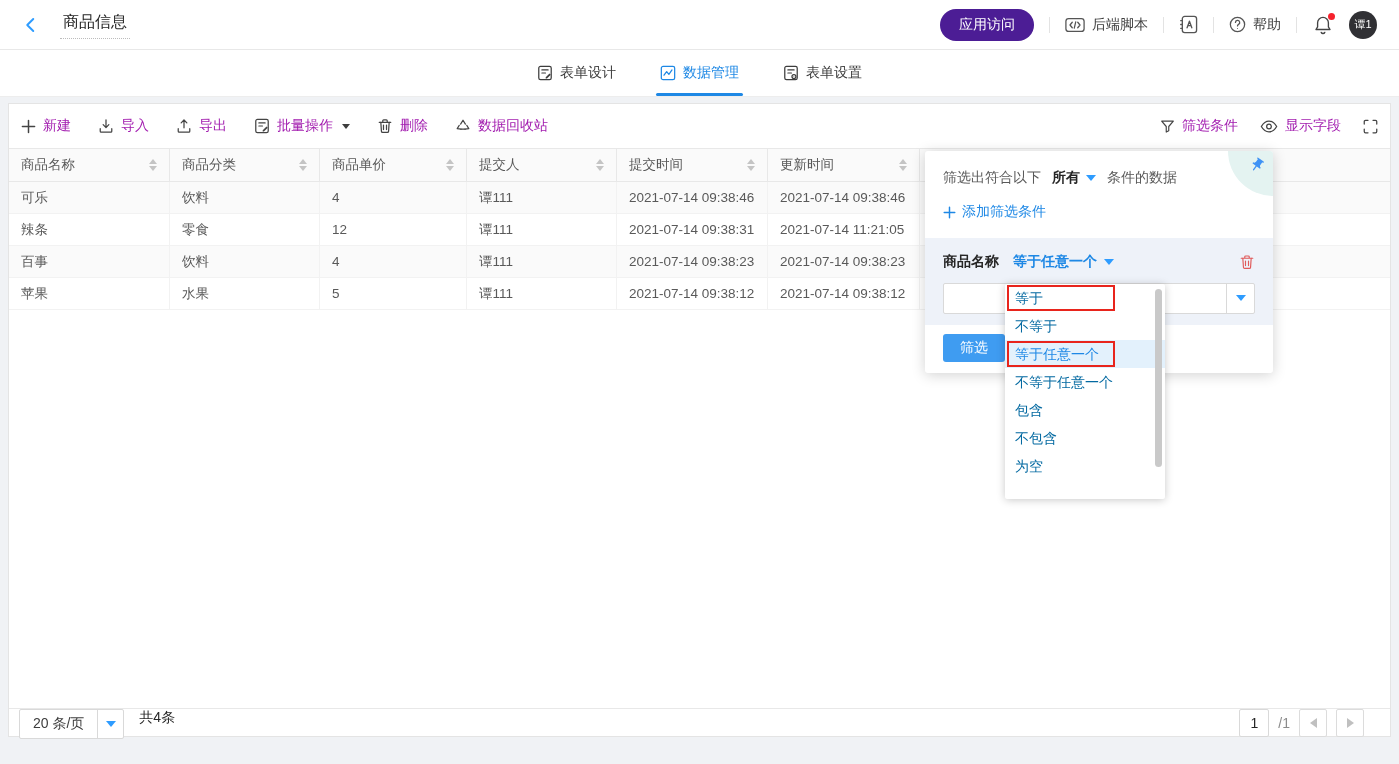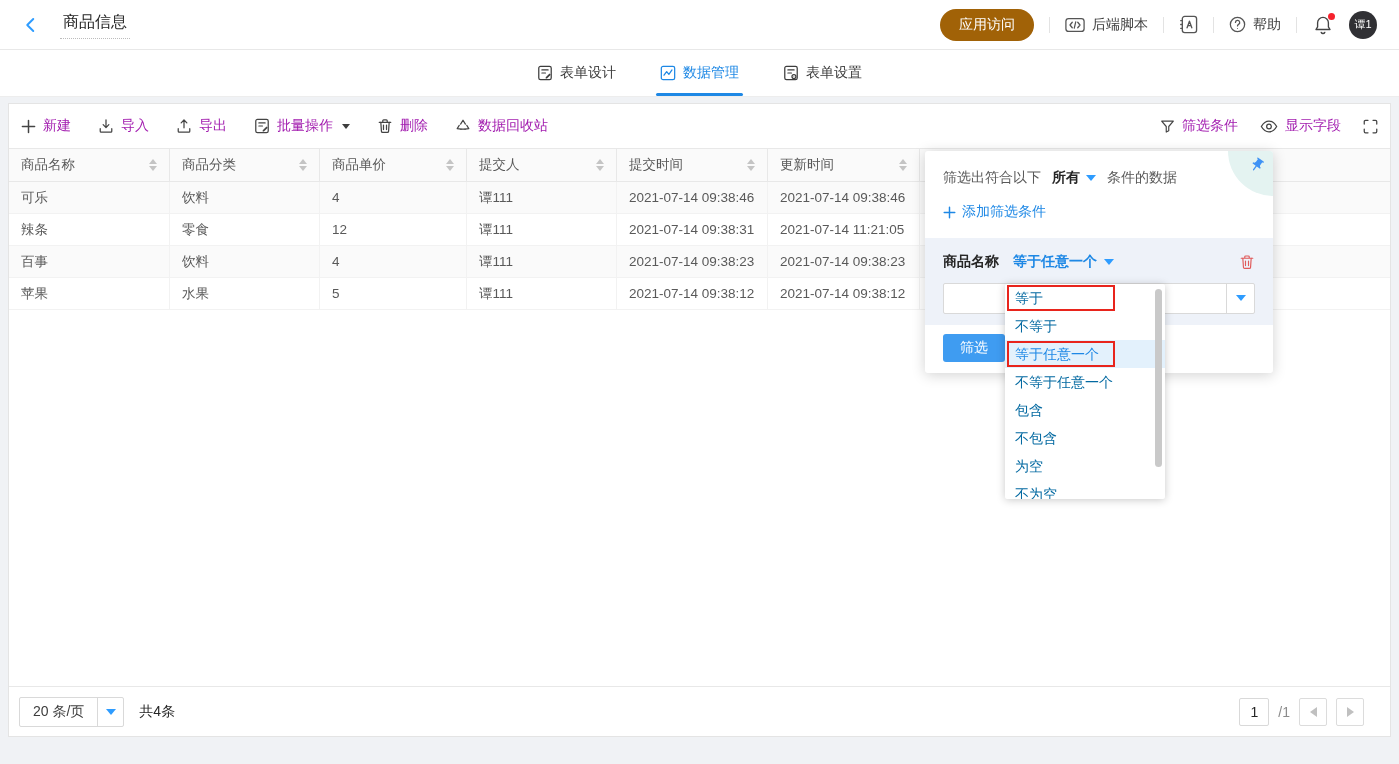--- a/index.html
+++ b/index.html
@@ -5,21 +5,21 @@
   *{margin:0;padding:0;box-sizing:border-box;}
   html,body{width:1399px;height:764px;overflow:hidden;}
   body{font-family:"Liberation Sans","DejaVu Sans",sans-serif;background:#f0f2f5;position:relative;color:#262626;font-size:14px;}
   svg{display:block;}
 
   
   #app-header{position:absolute;top:0;left:0;right:0;height:50px;background:#fff;border-bottom:1px solid #e8e8e8;display:flex;align-items:center;padding:16px 22px;z-index:40;}
   .back-btn{margin-right:20px;cursor:pointer;display:flex;align-items:center;}
   .page-title{font-size:16px;color:#262626;border-bottom:1px dotted #bcbcbc;padding:2px 3px 5px;}
   .hdr-right{margin-left:auto;display:flex;align-items:center;gap:15px;}
-  .pill-btn{background:#a16207;color:#fff;font-size:14px;border:none;border-radius:16px;padding:7px 19px;cursor:pointer;font-family:Liberation Serif, serif;}
+  .pill-btn{background:#4c1d95;color:#fff;font-size:14px;border:none;border-radius:16px;padding:7px 19px;cursor:pointer;font-family:Liberation Serif, serif;}
   .hdr-item{display:flex;align-items:center;gap:7px;font-size:14px;color:#3d3d3d;cursor:pointer;}
   .vdiv{width:1px;height:16px;background:#e3e3e3;}
   .bell-wrap{position:relative;cursor:pointer;padding:2px;}
   .bell-dot{position:absolute;top:0;right:-1px;width:7px;height:7px;background:#f5222d;border-radius:50%;}
   .avatar{width:28px;height:28px;border-radius:50%;background:#303034;color:#fff;font-size:11px;display:flex;align-items:center;justify-content:center;cursor:pointer;}
 
   
   #tabbar{position:absolute;top:50px;left:0;right:0;height:47px;background:#fff;display:flex;justify-content:center;align-items:center;gap:44px;border-bottom:1px solid #ededed;z-index:30;}
   .tab{display:flex;align-items:center;gap:7px;font-size:14px;color:#3d3d3d;height:100%;position:relative;cursor:pointer;}
   .tab.active{color:#1e88e5;}
@@ -69,21 +69,21 @@
   .caret-blue{width:0;height:0;border-left:5px solid transparent;border-right:5px solid transparent;border-top:6px solid #2e9cff;}
 
   
   #op-dropdown{position:absolute;left:80px;top:133px;width:160px;height:215px;background:#fff;border-radius:2px;box-shadow:0 1px 9px rgba(0,0,0,.22);overflow:hidden;z-index:60;}
   .op-item{height:28px;line-height:28px;padding-left:10px;font-size:14px;color:#0369a1;cursor:pointer;position:relative;white-space:nowrap;}
   .op-item.selected{background:#e3f1fc;color:#1e88e5;}
   .op-item.red-annot::after{content:"";position:absolute;left:2px;top:1px;bottom:1px;width:104px;border:2px solid #e8241c;pointer-events:none;}
   .op-scrollbar{position:absolute;right:3px;top:5px;width:7px;height:178px;background:#c9c9c9;border-radius:4px;cursor:pointer;}
 
   
-  #bottom-bar{position:absolute;left:0;right:0;bottom:0;height:50px;border-top:1px solid #e8e8e8;display:flex;align-items:center;padding:0 10px;background:#fff;}
+  #bottom-bar{position:absolute;left:0;right:0;bottom:0;height:28px;border-top:1px solid #e8e8e8;display:flex;padding:0 10px;background:#fff;}
   .pagesize{display:flex;height:30px;border:1px solid #d9d9d9;border-radius:2px;overflow:hidden;cursor:pointer;background:#fff;}
   .pagesize-label{padding:0 13px;display:flex;align-items:center;font-size:14px;color:#3d3d3d;min-width:72px;}
   .pagesize-caret{width:26px;border-left:1px solid #d9d9d9;display:flex;align-items:center;justify-content:center;}
   .total{margin-left:15px;font-size:14px;color:#262626;}
   .pager{margin-left:auto;display:flex;align-items:center;gap:9px;padding-right:16px;}
   .page-input{width:30px;height:28px;border:1px solid #d9d9d9;border-radius:2px;font-size:14px;color:#262626;display:flex;align-items:center;justify-content:center;cursor:text;background:#fff;}
   .page-total{color:#8c8c8c;font-size:14px;}
   .page-btn{width:28px;height:28px;border:1px solid #dcdcdc;border-radius:2px;background:#fff;display:flex;align-items:center;justify-content:center;cursor:default;}
   .tri-left{width:0;height:0;border-top:5px solid transparent;border-bottom:5px solid transparent;border-right:7px solid #c0c0c0;}
   .tri-right{width:0;height:0;border-top:5px solid transparent;border-bottom:5px solid transparent;border-left:7px solid #c0c0c0;}
@@ -406,21 +406,20 @@
 
     <div id="op-dropdown">
       <div>
           <div class="op-item red-annot">等于</div>
           <div class="op-item">不等于</div>
           <div class="op-item selected red-annot">等于任意一个</div>
           <div class="op-item">不等于任意一个</div>
           <div class="op-item">包含</div>
           <div class="op-item">不包含</div>
           <div class="op-item">为空</div>
-          <div class="op-item">不为空</div>
         </div>
       <span class="op-scrollbar"></span>
     </div>
   </div>
 
   <div id="bottom-bar">
     <span class="pagesize">
       <span class="pagesize-label">20 条/页</span>
       <span class="pagesize-caret">
         <span class="caret-blue"></span>

